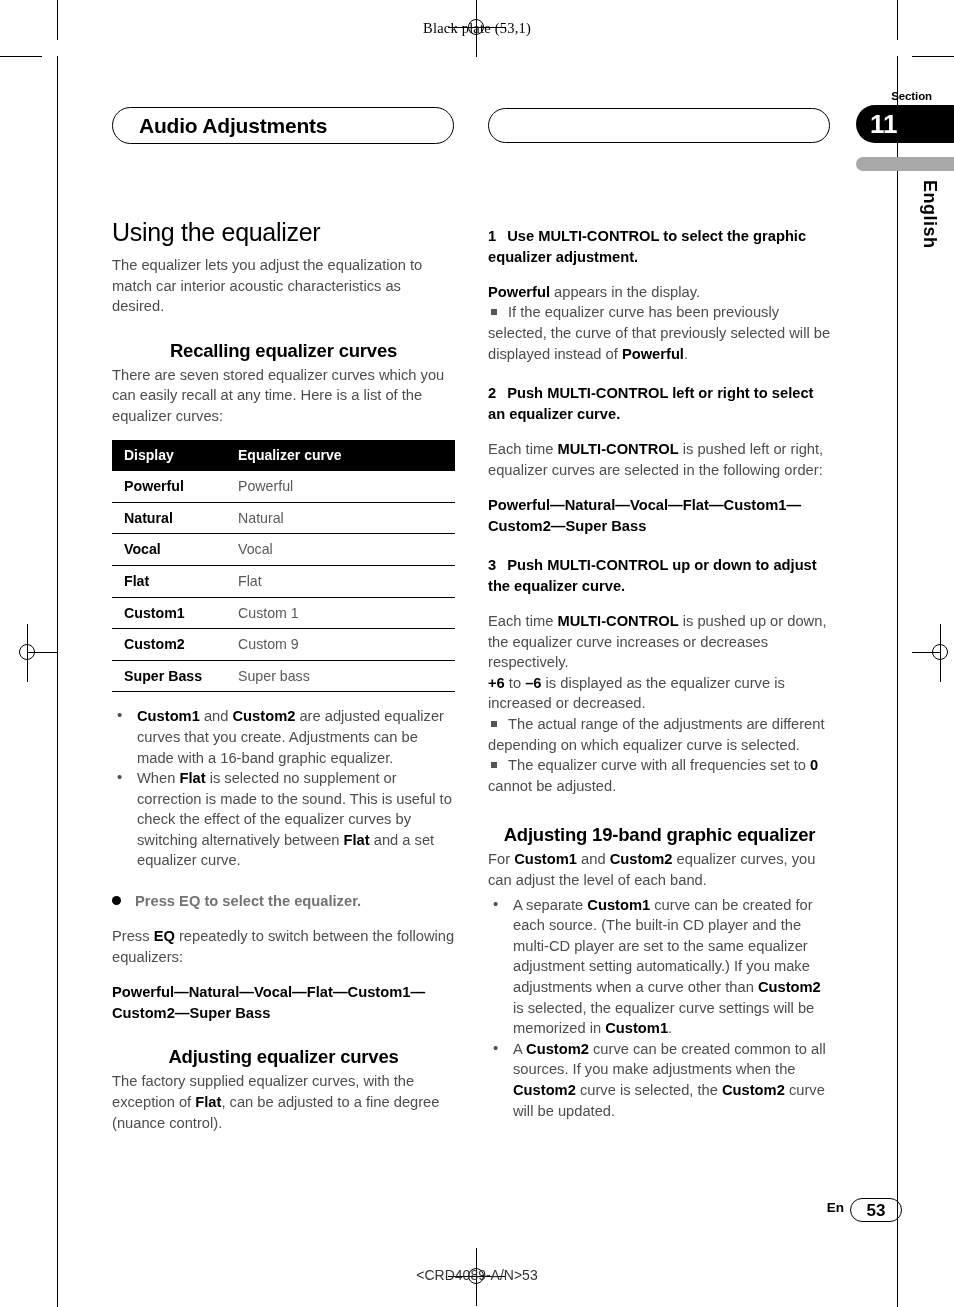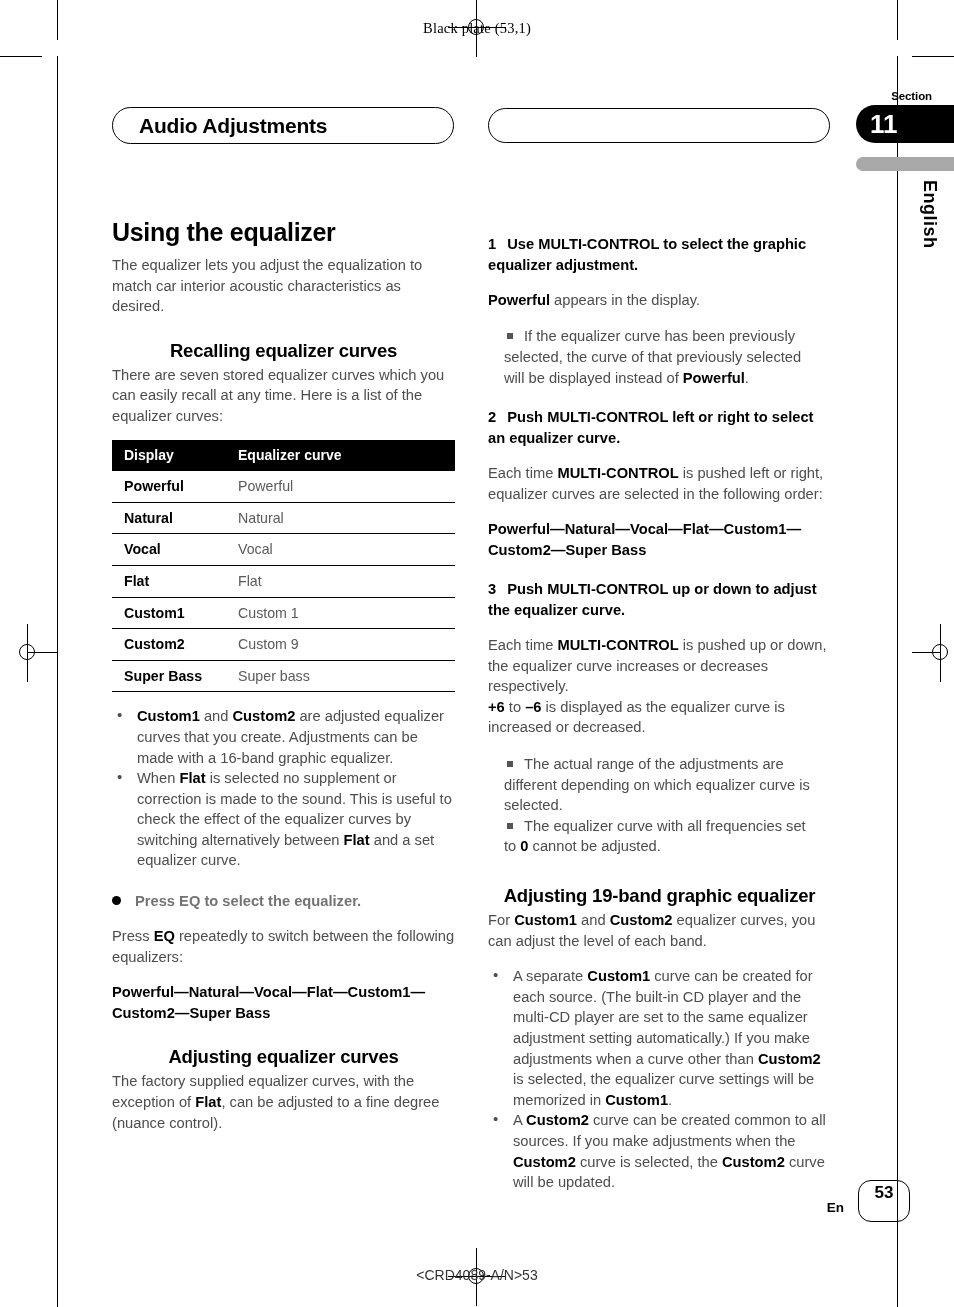--- a/index.html
+++ b/index.html
@@ -143,21 +143,21 @@
     top: 218px;
     font-size: 14.7px;
     line-height: 20.6px;
     color: #4d4d4d;
   }
   .col-left  { left: 112px; }
   .col-right { left: 488px; }
 
   h1.title {
     font-size: 25px;
-    font-weight: bold;
+    font-weight: normal;
     color: #000;
     margin: 0 0 8px 0;
     letter-spacing: -0.3px;
     line-height: 29px;
   }
   h2.subtitle {
     font-size: 18.5px;
     font-weight: bold;
     color: #000;
     margin: 22px 0 3px 0;
@@ -215,41 +215,41 @@
   ul.bul li::before {
     content: "\2022";
     position: absolute;
     left: 5px;
     top: -1px;
     color: #4d4d4d;
     font-size: 15px;
   }
   ul.sq {
     list-style: none;
-    margin: 16px;
+    margin: 0;
     padding: 0;
   }
   ul.sq li {
     position: relative;
     padding-left: 0;
     text-indent: 0;
   }
   ul.sq li .sqmark {
     display: inline-block;
     width: 6px; height: 6px;
     background: #555;
     margin-right: 11px;
     margin-left: 3px;
     vertical-align: 2px;
   }
 
   .step {
     color: #000;
     font-weight: bold;
-    margin-top: 16px;
+    margin-top: 8px;
   }
   .step .num { margin-right: 11px; }
   .step-block { margin-top: 19px; }
   .step-block:first-child { margin-top: 0; }
 
   .op-head {
     color: #737373;
     font-weight: bold;
     margin-top: 20px;
   }
@@ -267,24 +267,24 @@
   .footer-en {
     position: absolute;
     right: 110px;
     bottom: 92px;
     font-size: 13.5px;
     font-weight: bold;
     color: #000;
   }
   .footer-page {
     position: absolute;
-    right: 44px;
+    right: 52px;
     bottom: 85px;
     width: 52px;
-    height: 42px;
+    height: 24px;
     border: 1.4px solid #000;
     border-radius: 13px;
     text-align: center;
     line-height: 24px;
     font-size: 17px;
     font-weight: bold;
     box-sizing: border-box;
   }
   .footer-code {
     position: absolute;
@@ -425,21 +425,21 @@
     <p class="body"><b>+6</b> to <b>–6</b> is displayed as the equalizer curve is increased or decreased.</p>
     <ul class="sq">
       <li><span class="sqmark"></span>The actual range of the adjustments are different depending on which equalizer curve is selected.</li>
       <li><span class="sqmark"></span>The equalizer curve with all frequencies set to <b>0</b> cannot be adjusted.</li>
     </ul>
   </div>
 
   <h2 class="subtitle" style="margin-top:27px;">Adjusting 19-band graphic equalizer</h2>
   <p class="body">For <b>Custom1</b> and <b>Custom2</b> equalizer curves, you can adjust the level of each band.</p>
 
-  <ul class="bul" style="margin-top:15px;">
+  <ul class="bul" style="margin-top:4px;">
     <li>A separate <b>Custom1</b> curve can be created for each source. (The built-in CD player and the multi-CD player are set to the same equalizer adjustment setting automatically.) If you make adjustments when a curve other than <b>Custom2</b> is selected, the equalizer curve settings will be memorized in <b>Custom1</b>.</li>
     <li>A <b>Custom2</b> curve can be created common to all sources. If you make adjustments when the <b>Custom2</b> curve is selected, the <b>Custom2</b> curve will be updated.</li>
   </ul>
 
 </div>
 
 <div class="footer-en">En</div>
 <div class="footer-page">53</div>
 <div class="footer-code">&lt;CRD4089-A/N&gt;53</div>
 

